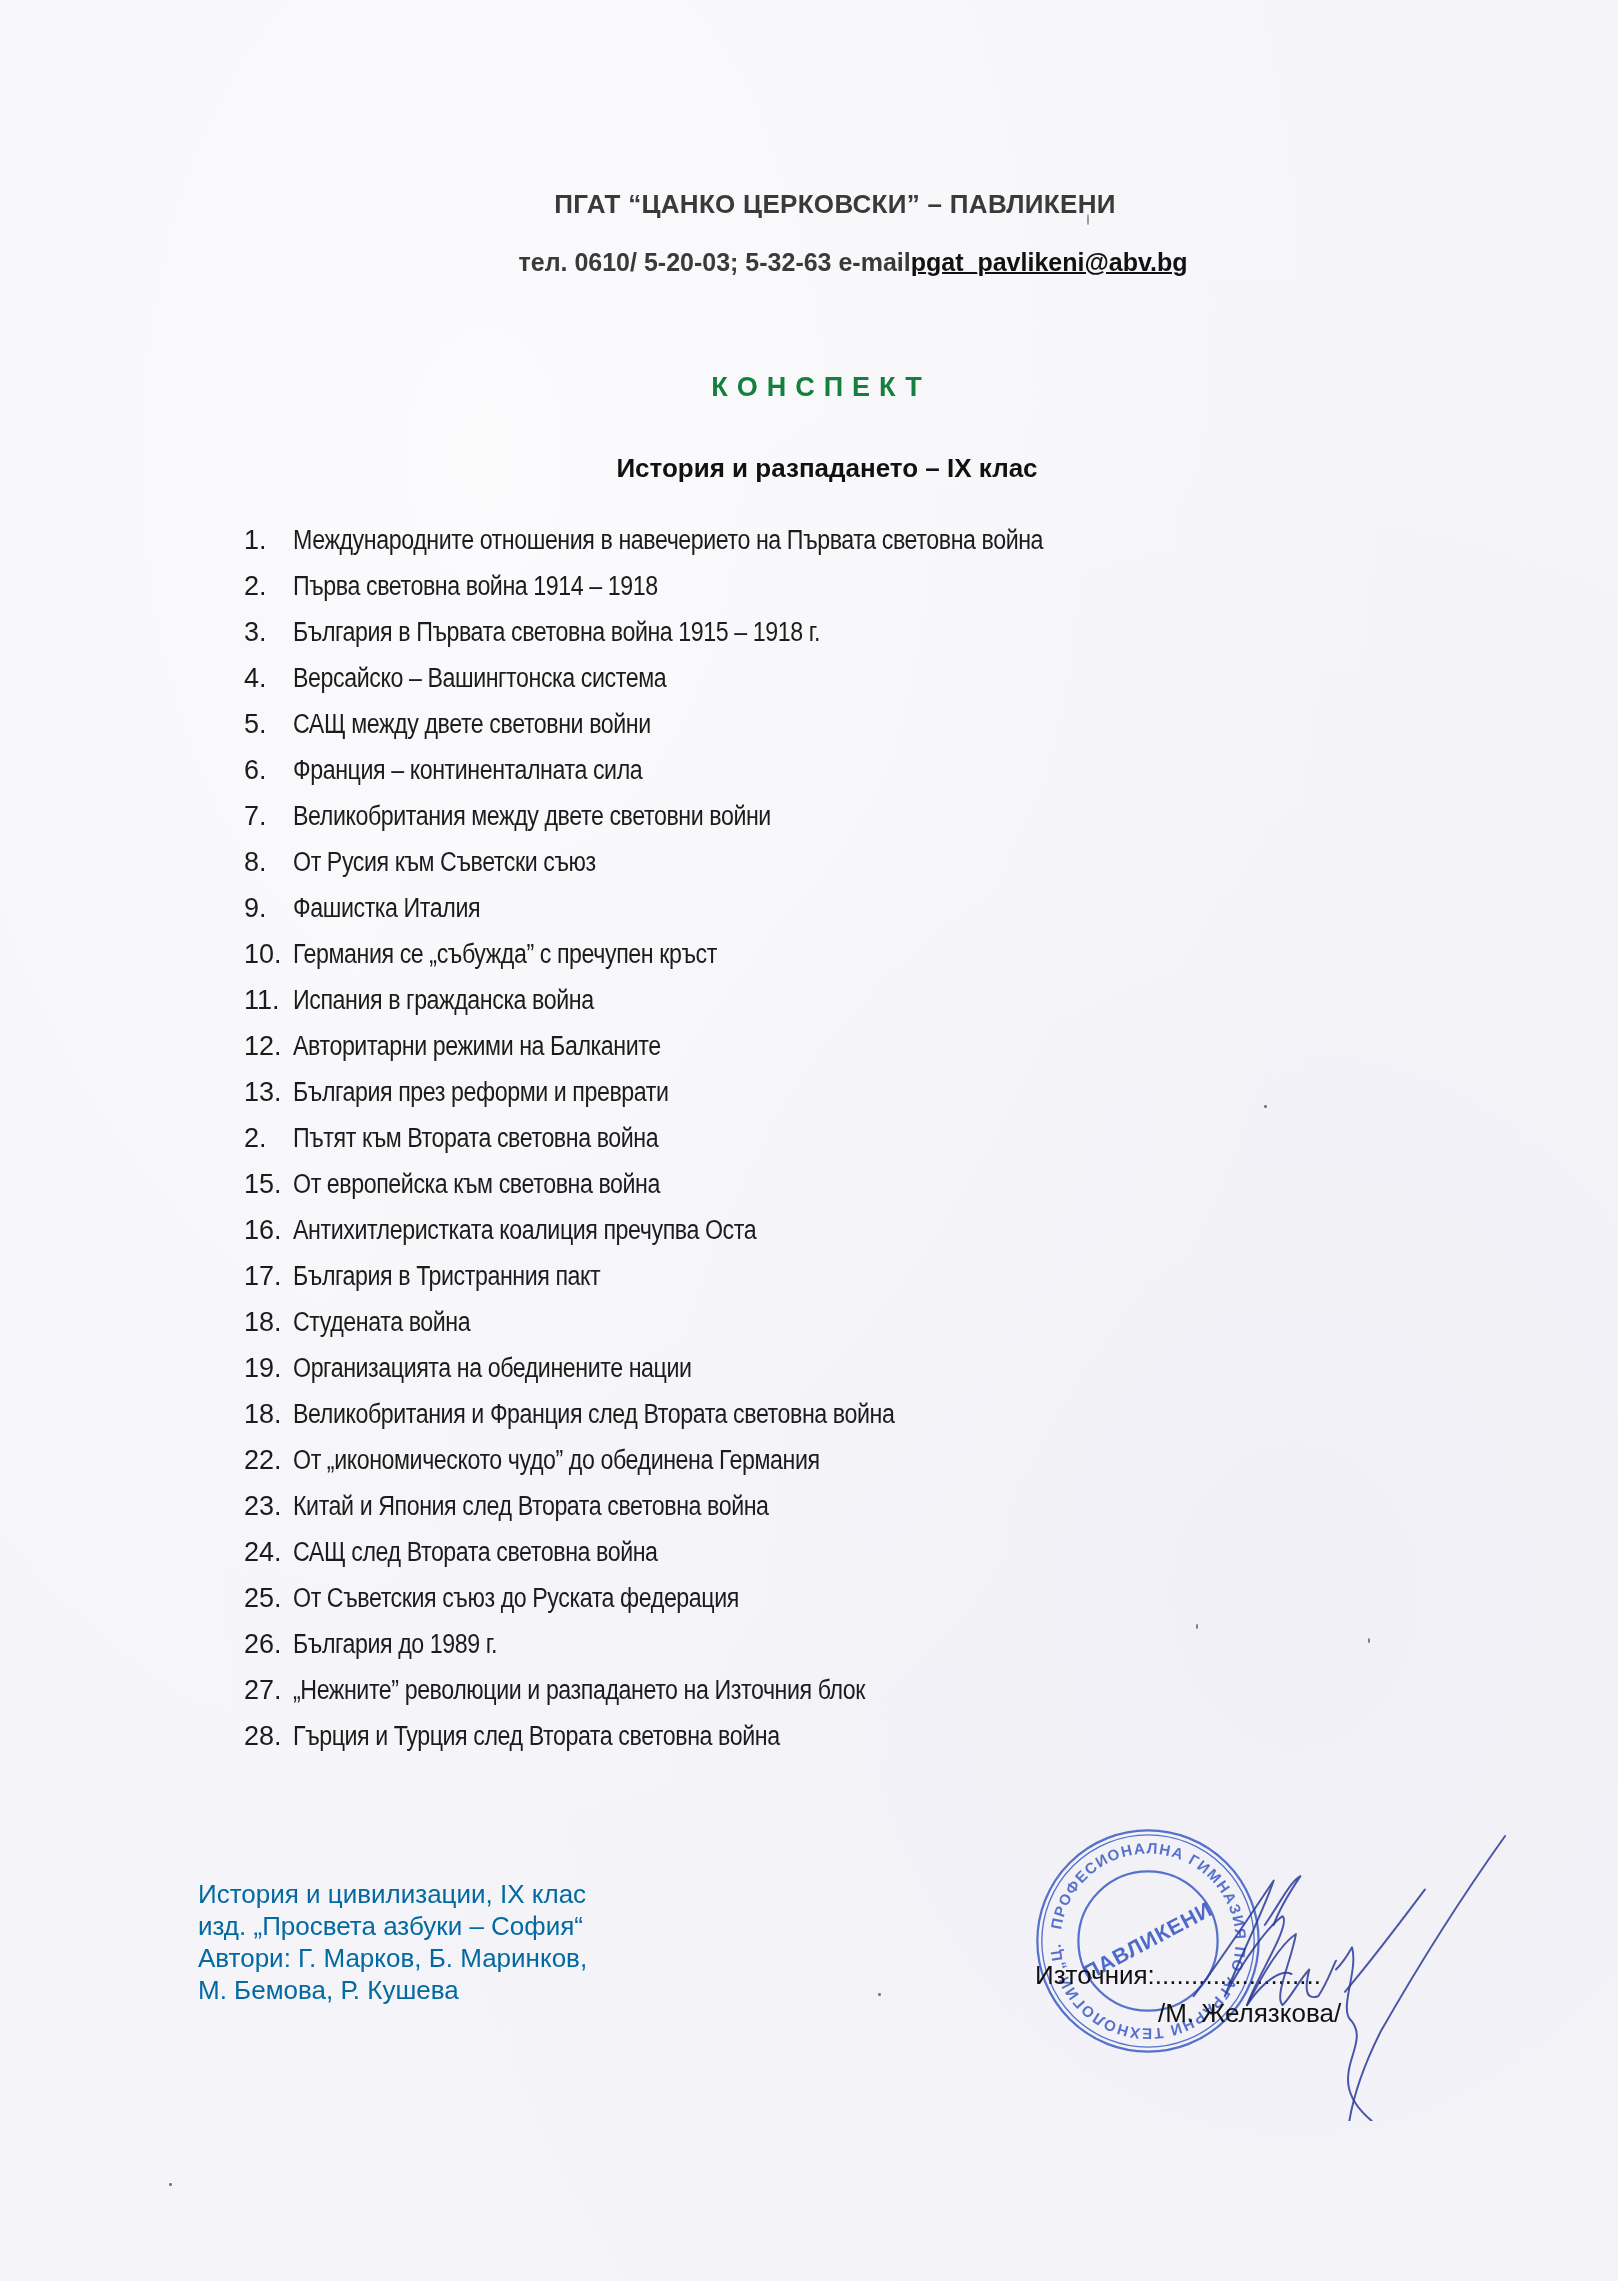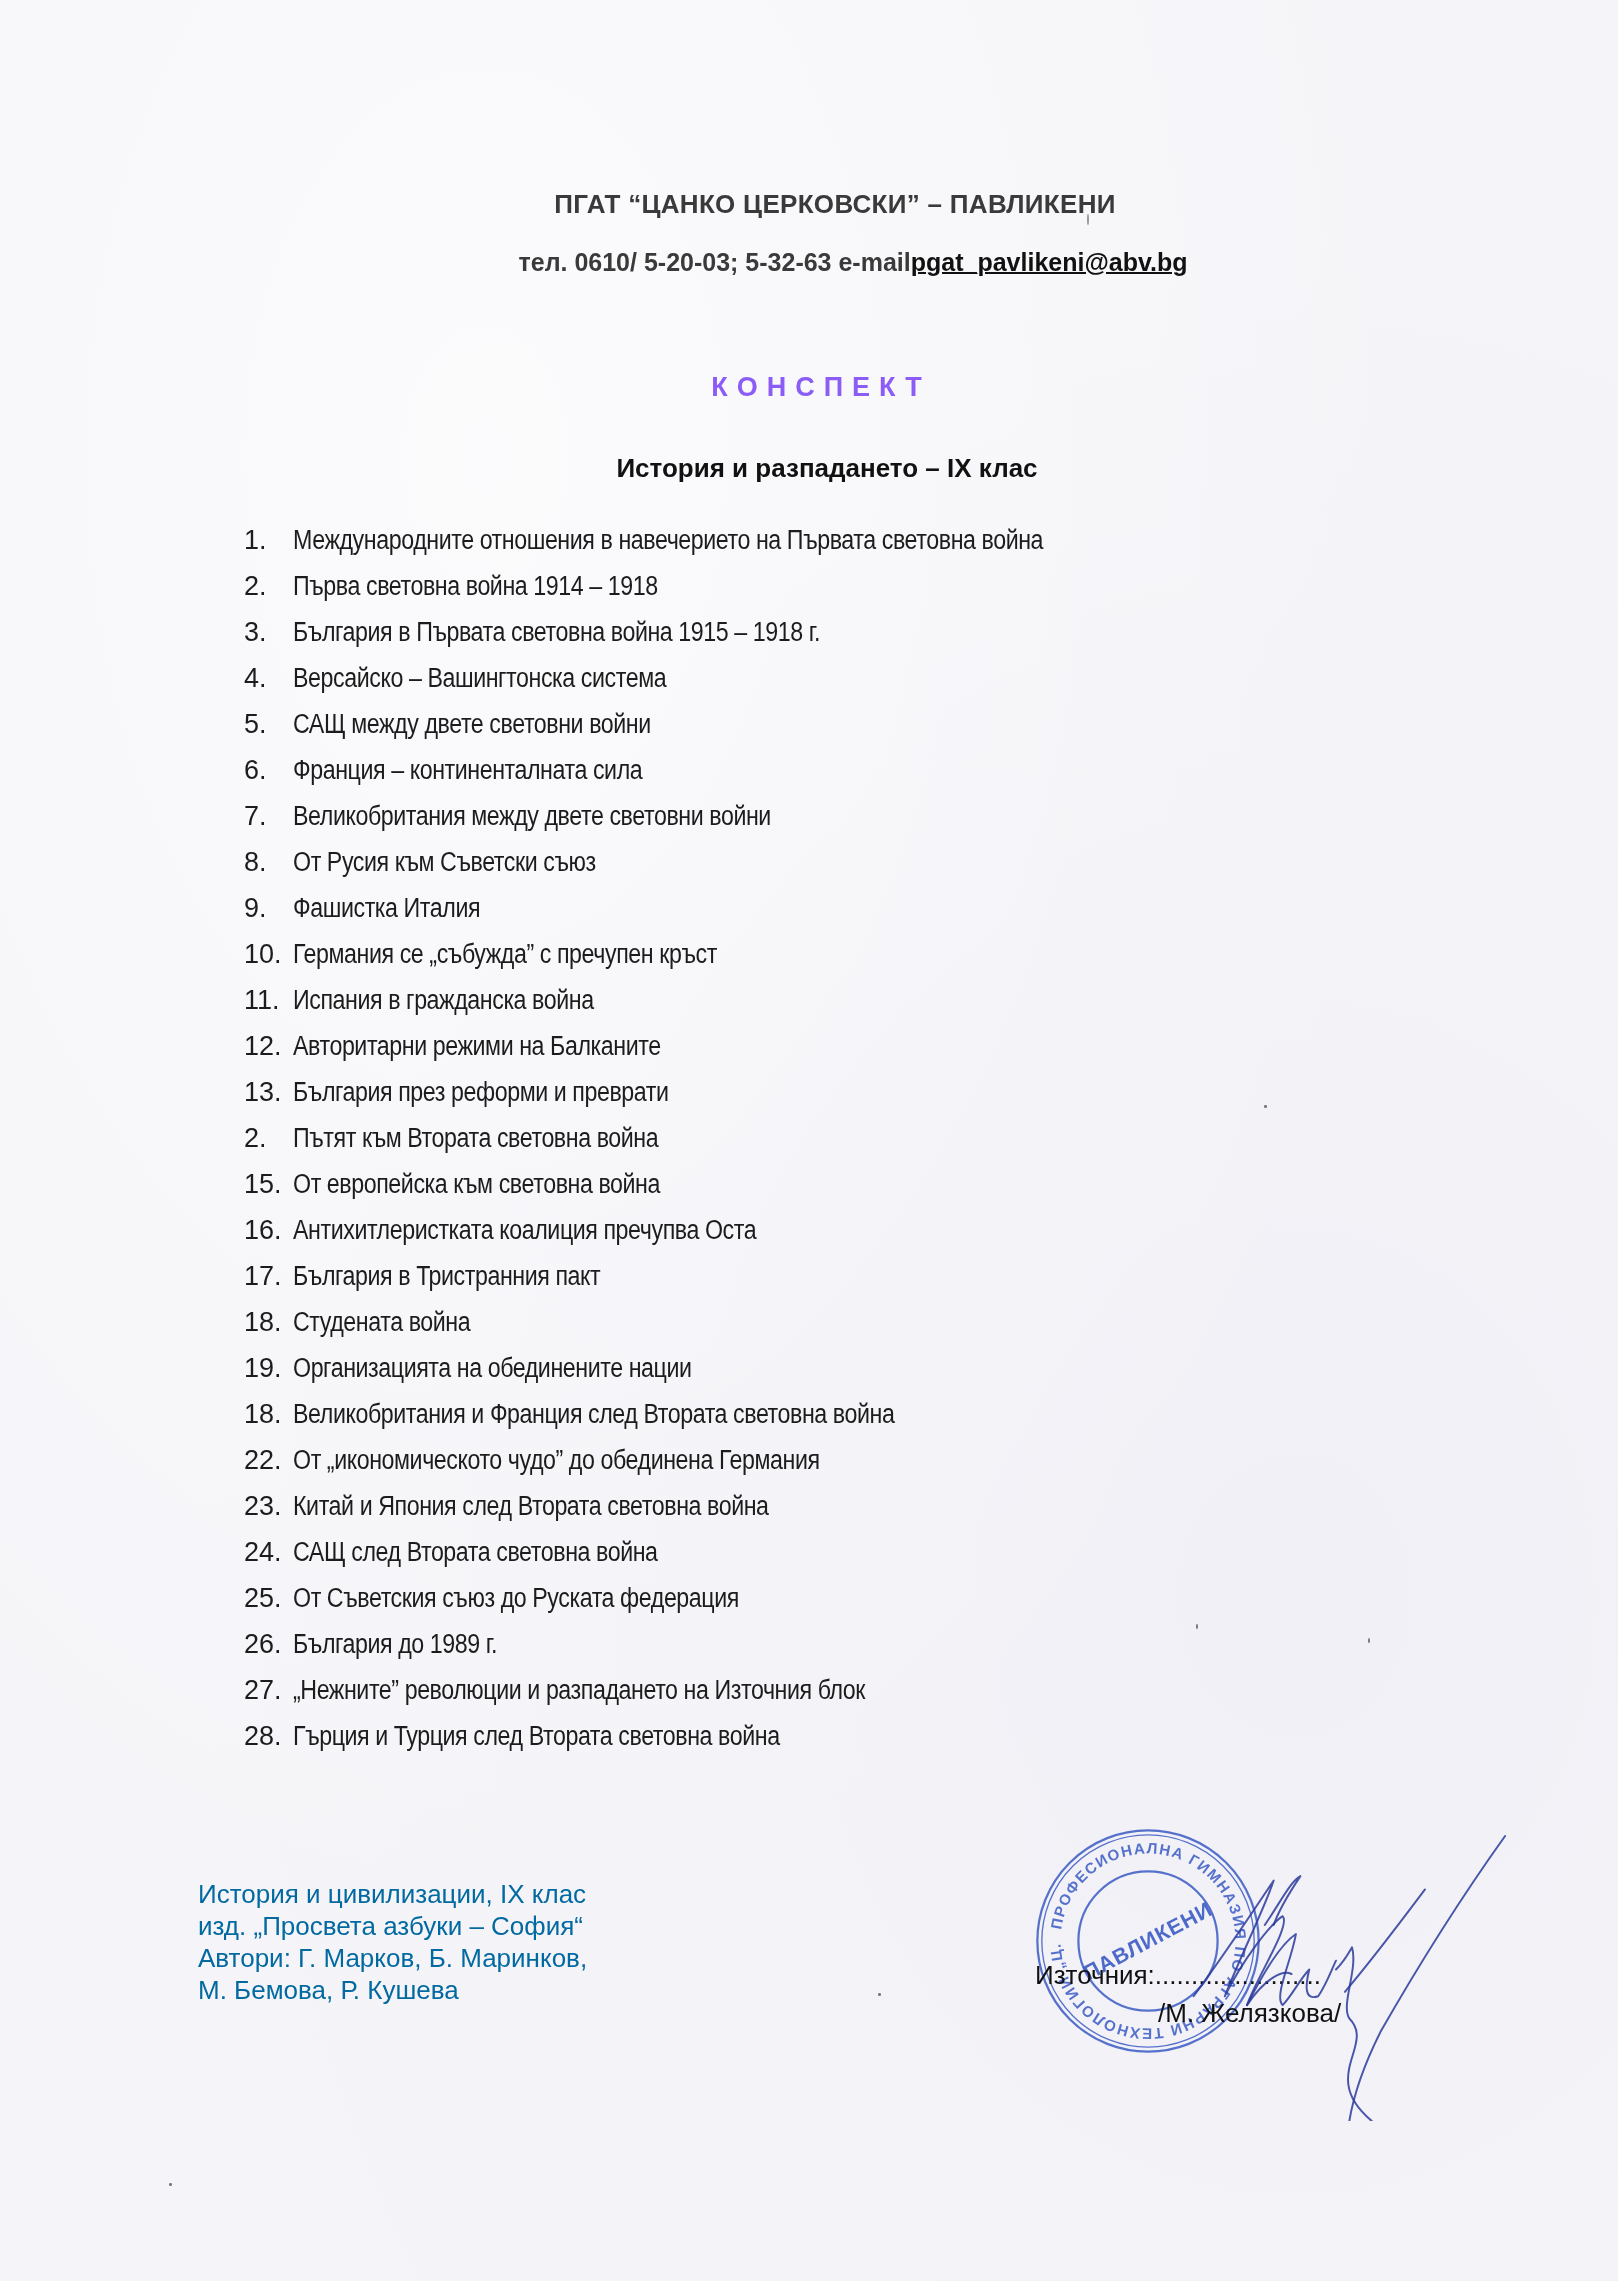--- a/index.html
+++ b/index.html
@@ -22,21 +22,21 @@
     padding-left: 52px; box-sizing: border-box;
   }
   .hdr2 {
     position: absolute; left: 0; width: 100%; top: 248px; text-align: center;
     font-size: 25px; font-weight: bold; color: #3a3a3a;
     padding-left: 88px; box-sizing: border-box;
   }
   .hdr2 .email { color: #111; text-decoration: underline; text-decoration-thickness: 1.8px; }
   .title {
     position: absolute; left: 0; width: 100%; top: 372px; text-align: center;
-    font-size: 27px; font-weight: bold; letter-spacing: 9px; color: #8b5cf6;
+    font-size: 27px; font-weight: bold; letter-spacing: 9px; color: #15803d;
     padding-left: 24px; box-sizing: border-box;
   }
   .subtitle {
     position: absolute; left: 0; width: 100%; top: 453px; text-align: center;
     font-size: 26px; font-weight: bold; color: #111;
     padding-left: 36px; box-sizing: border-box;
   }
   .toc {
     position: absolute; left: 244px; top: 522px; margin: 0; padding: 0; list-style: none;
   }

